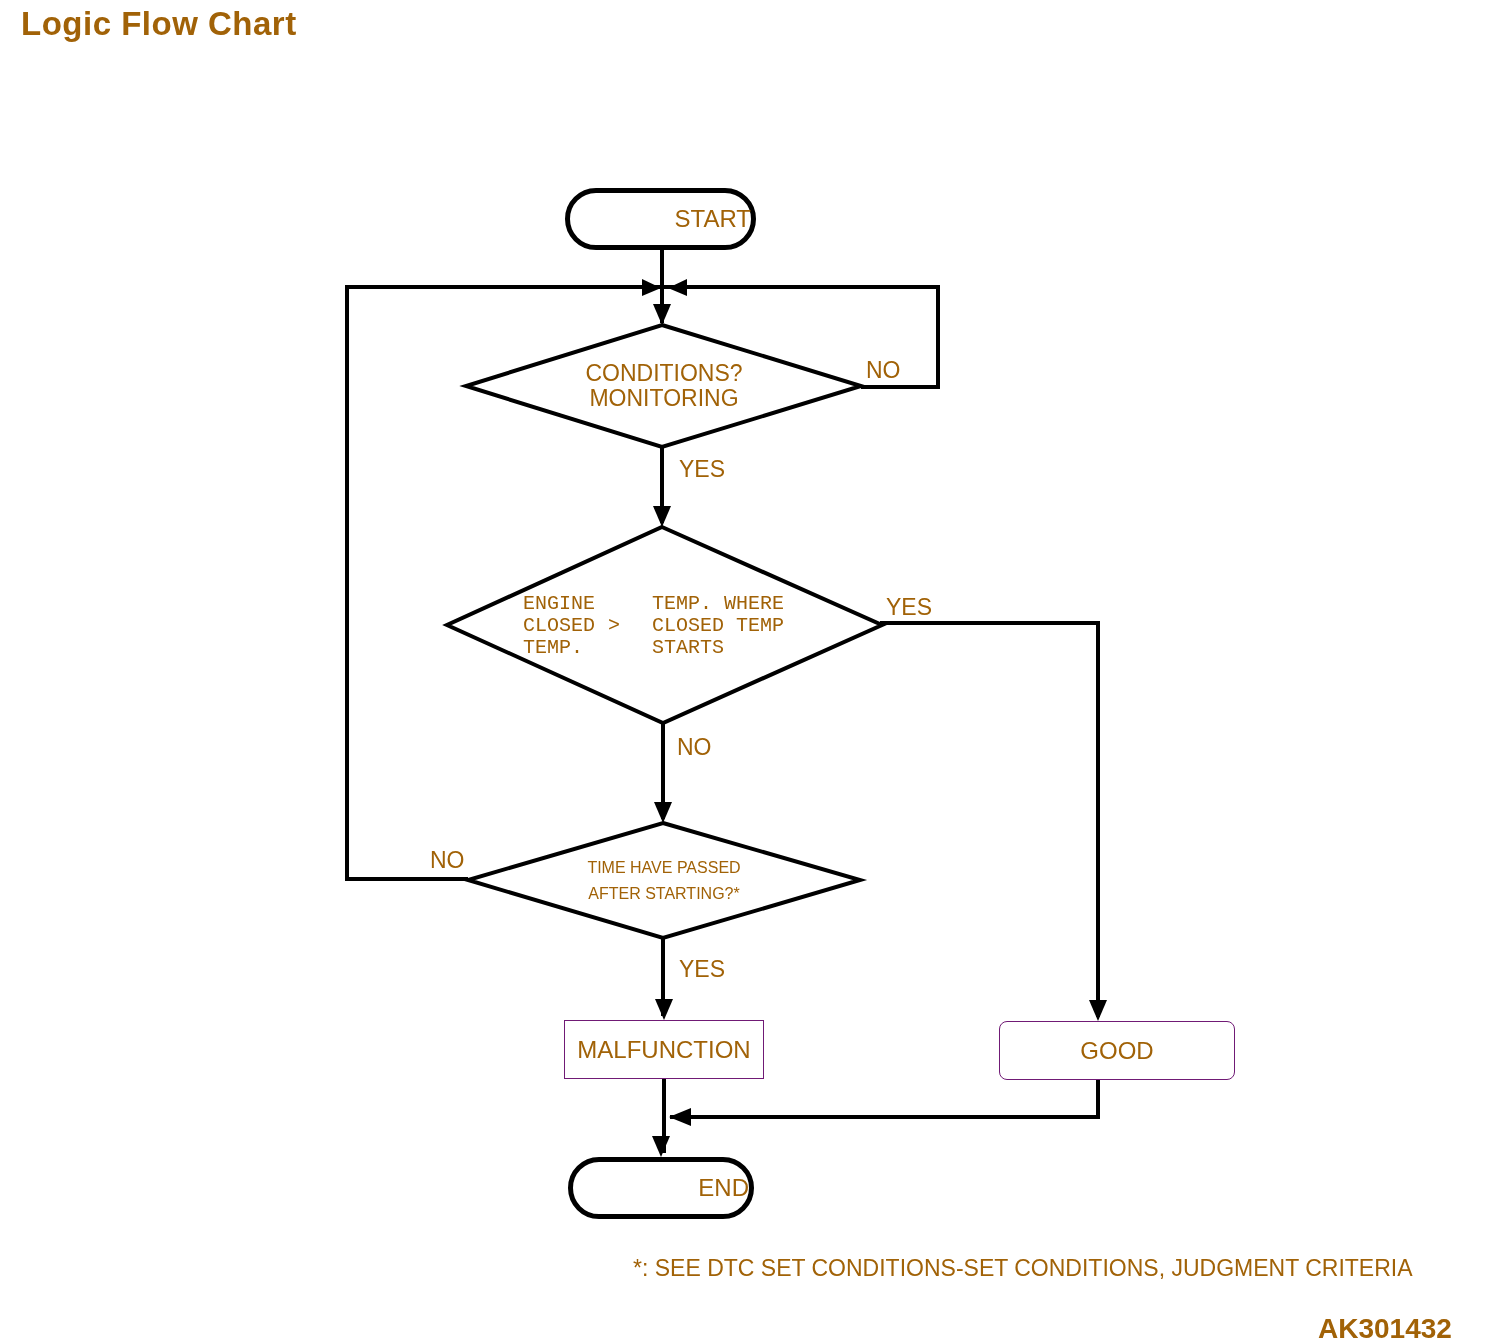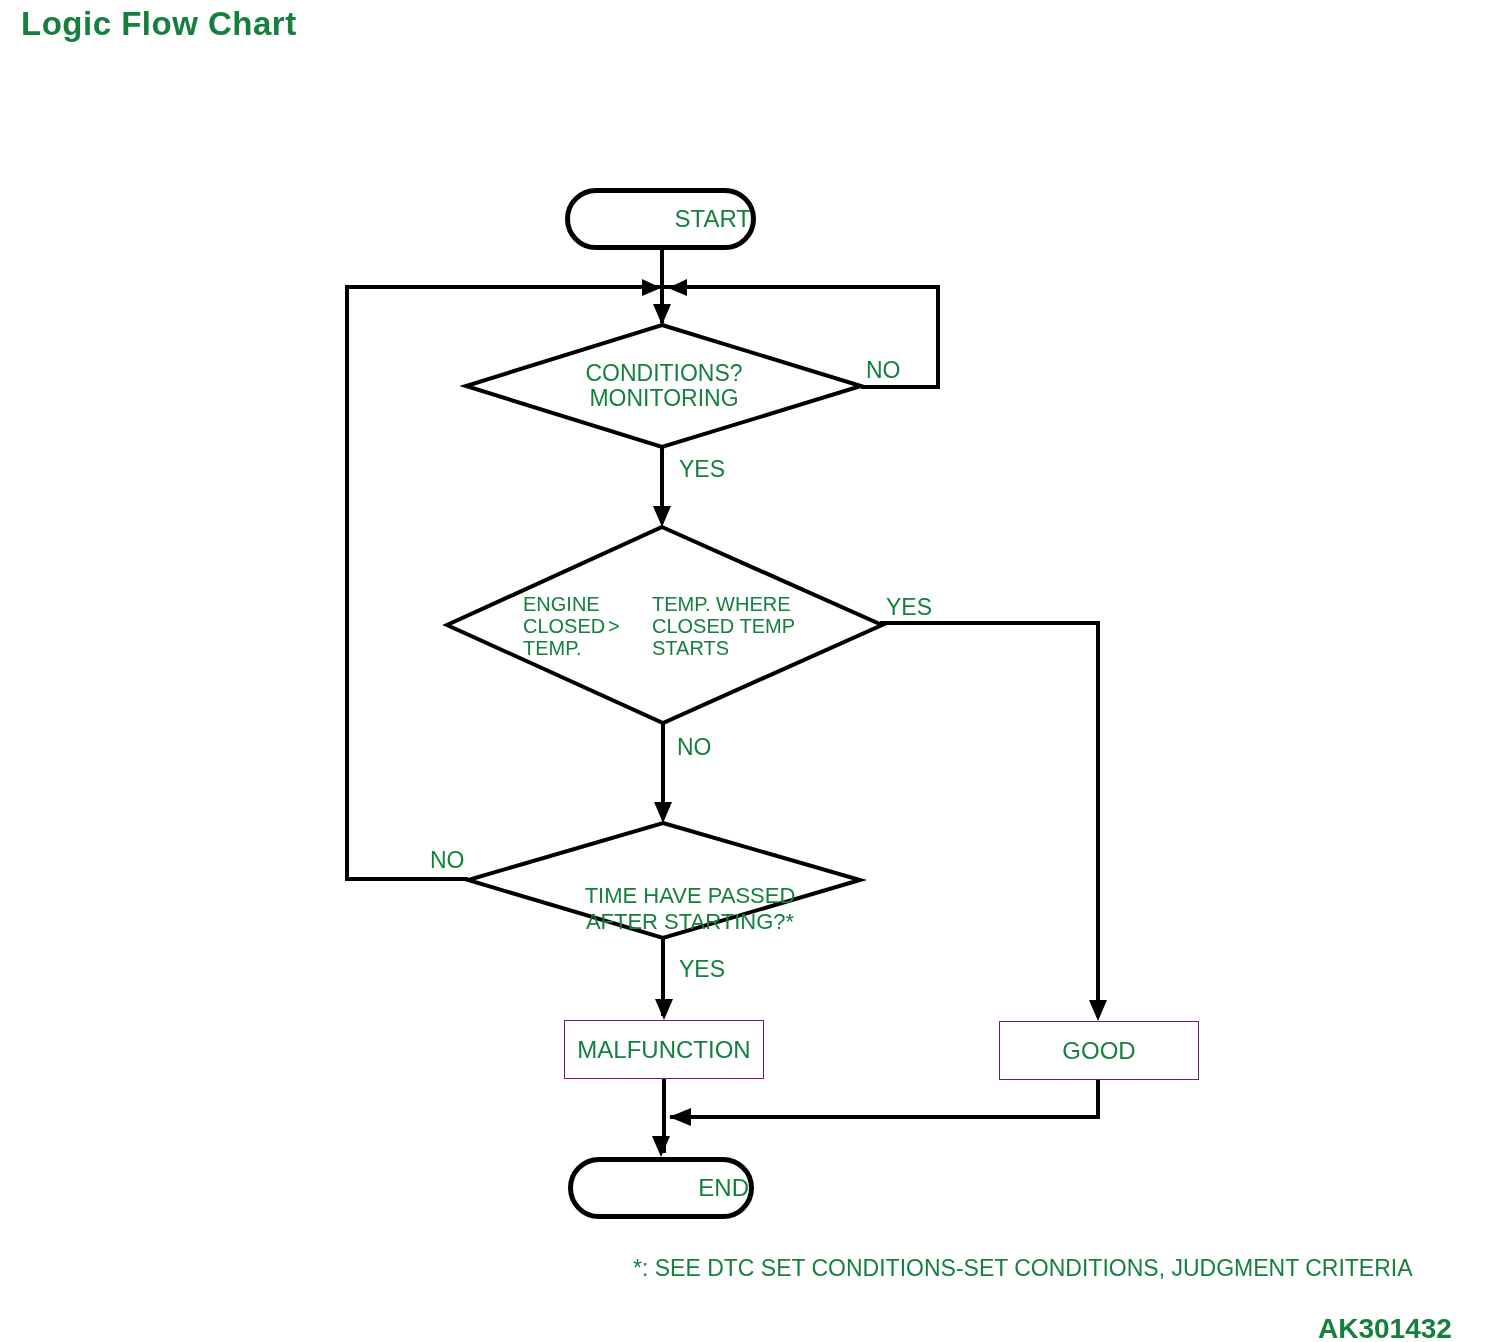--- a/index.html
+++ b/index.html
@@ -2,21 +2,21 @@
 <html><head>
 <meta charset="utf-8">
 <style>
   html, body { margin: 0; padding: 0; background: #ffffff; }
   .canvas {
     position: relative;
     width: 1504px;
     height: 1342px;
     background: #ffffff;
     font-family: "Liberation Sans", sans-serif;
-    color: #15803d;
+    color: #a16207;
     overflow: hidden;
   }
   .page-title {
     position: absolute;
     left: 21px; top: 5px;
     font-size: 33px;
     font-weight: bold;
     letter-spacing: 0.5px;
     white-space: nowrap;
   }
@@ -34,32 +34,32 @@
     position: absolute;
     box-sizing: border-box;
     border: 1px solid #701a75;
     display: flex; align-items: center; justify-content: center;
     font-size: 24px;
     background: #ffffff;
   }
   .node-start { left: 565px; top: 188px; width: 191px; height: 62px; }
   .node-end   { left: 568px; top: 1157px; width: 186px; height: 62px; }
   .node-malfunction { left: 564px; top: 1020px; width: 200px; height: 59px; }
-  .node-good        { left: 999px; top: 1021px; width: 200px; height: 59px; }
+  .node-good        { left: 999px; top: 1021px; width: 236px; height: 59px; border-radius: 8px; }
   .diamond-text {
     position: absolute;
     text-align: center;
     white-space: nowrap;
   }
   .d1-text { left: 466px; top: 361px; width: 396px; font-size: 23px; line-height: 25px; }
-  .d3-text { left: 494px; top: 855px; width: 392px; font-size: 22px; line-height: 26px; margin-top: 28px; }
+  .d3-text { left: 468px; top: 855px; width: 392px; font-size: 16px; line-height: 26px; }
   .d2-col {
     position: absolute;
     font-size: 20px; line-height: 22px;
-    text-align: left; white-space: nowrap;
+    text-align: left; white-space: nowrap; font-family: Liberation Mono, monospace;
   }
   .d2-left  { left: 523px; top: 593px; }
   .d2-op    { left: 608px; top: 615px; }
   .d2-right { left: 652px; top: 593px; }
   .branch-label {
     position: absolute;
     font-size: 23px; line-height: 23px;
     white-space: nowrap;
   }
   .lbl-mon-no   { left: 866px; top: 359px; }

